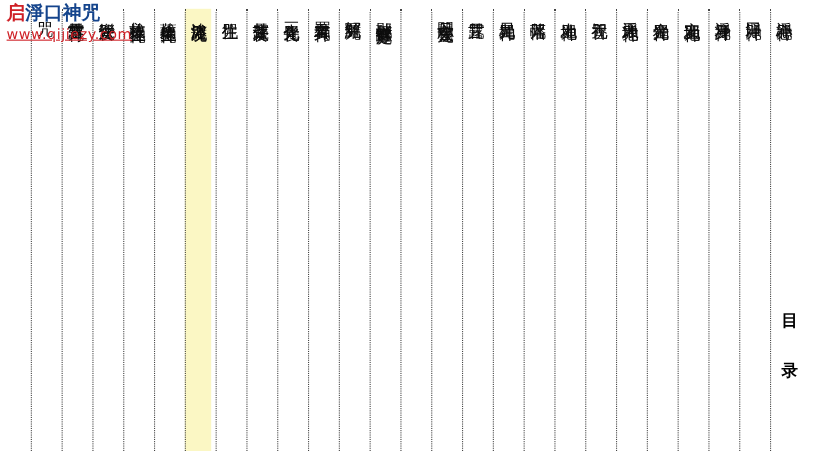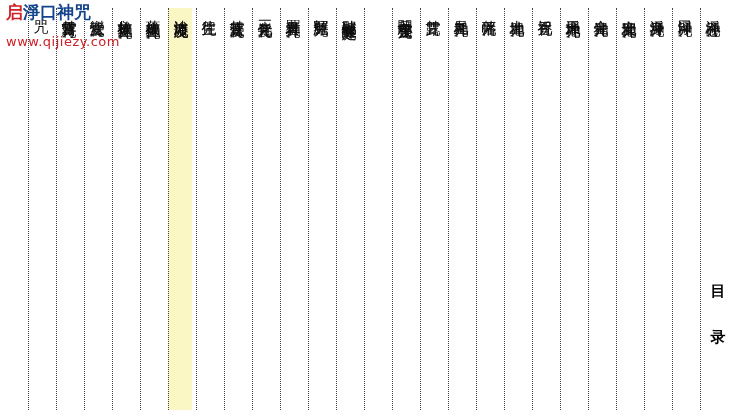--- a/index.html
+++ b/index.html
@@ -42,22 +42,23 @@
     letter-spacing: 0px;
   }
   #watermark .wm-q { color: #cf2026; }
   #watermark .wm-rest { color: #14448c; }
   #watermark .wm-url {
     font-family: "DejaVu Sans", "Liberation Sans", sans-serif;
     font-size: 13px;
     line-height: 16px;
     color: #cf2026;
     white-space: nowrap;
-    margin-top: 12px;
+    margin-top: 2px;
     letter-spacing: 0.5px;
+    text-decoration: underline;
   }
 
   
   #toc-columns {
     position: absolute;
     top: 0;
     left: 0;
     right: 0;
     bottom: 0;
   }

